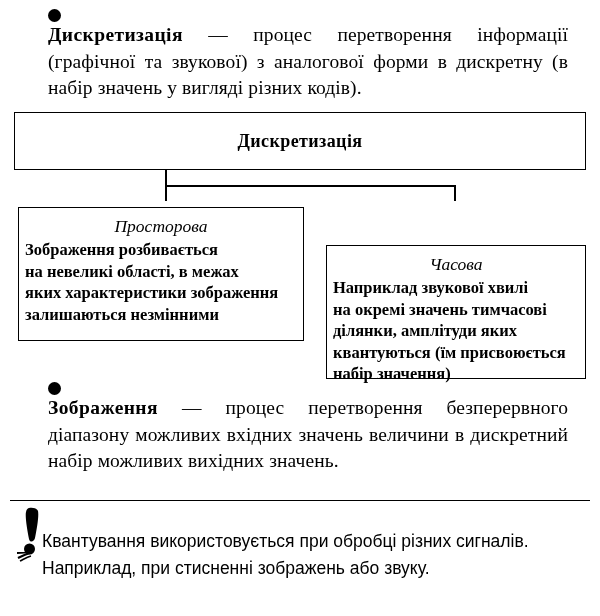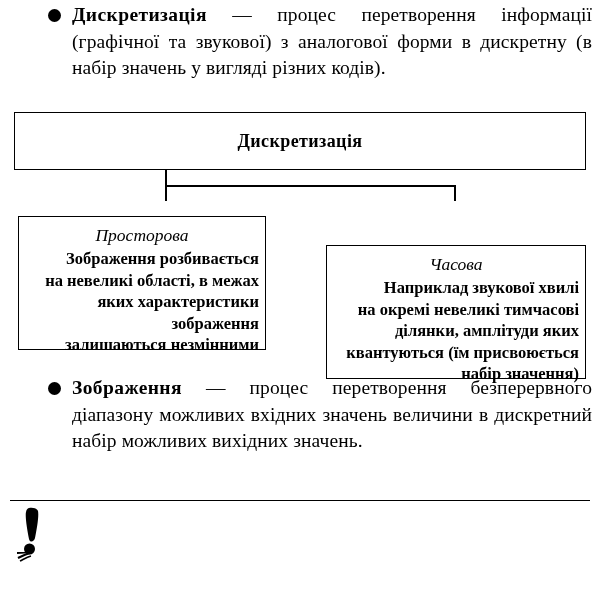--- a/index.html
+++ b/index.html
@@ -14,20 +14,21 @@
     font-family: "Liberation Serif", serif;
     color: #000000;
     overflow: hidden;
   }
 
   
   .bullet-block {
     position: absolute;
     display: flex;
     align-items: flex-start;
+    flex-direction: column;
   }
   .bullet-dot {
     width: 13px;
     height: 13px;
     border-radius: 50%;
     background: #000;
     flex: 0 0 auto;
     margin-top: 7px;
     margin-right: 11px;
   }
@@ -81,40 +82,40 @@
   #box-top .box-title {
     text-align: center;
     font-family: "Liberation Serif", serif;
     font-weight: bold;
     font-size: 18px;
     letter-spacing: 0.4px;
     margin-top: 18px;
   }
   #box-left {
     left: 4px;
-    top: 104px;
-    width: 248px;
+    top: 95px;
+    width: 286px;
     height: 134px;
   }
   #box-right {
     left: 312px;
     top: 89px;
     width: 260px;
     height: 134px;
     margin-top: 44px;
   }
   .box-head {
     text-align: center;
     font-style: italic;
     font-size: 17.5px;
     margin-top: 8px;
     font-family: "Liberation Serif", serif;
   }
   .box-body {
-    text-align: right;
+    text-align: left;
     font-size: 16.5px;
     line-height: 21.5px;
     font-weight: bold;
     font-family: "Liberation Serif", serif;
     margin-top: 2px;
     padding: 0 6px;
   }
   
   .conn {
     position: absolute;
@@ -205,21 +206,21 @@
       <div>на невеликі області, в межах</div>
       <div>яких характеристики зображення</div>
       <div>залишаються незмінними</div>
     </div>
   </div>
 
   <div class="box" id="box-right">
     <div class="box-head">Часова</div>
     <div class="box-body">
       <div>Наприклад звукової хвилі</div>
-      <div>на окремі невеликі тимчасові</div>
+      <div>на окремі значень тимчасові</div>
       <div>ділянки, амплітуди яких</div>
       <div>квантуються (їм присвоюється</div>
       <div>набір значення)</div>
     </div>
   </div>
 </div>
 
 <div class="bullet-block" id="block-kvant">
   <span class="bullet-dot"></span>
   <div class="bullet-text"><b>Зображення</b><span> — процес перетворення безперервного діапазону можливих вхідних значень величини в дискретний набір можливих вихідних значень.</span></div>
@@ -227,13 +228,17 @@
 
 <div id="note">
   <div id="note-rule"></div>
   <svg id="note-icon" viewBox="0 0 46 56">
     <path d="M13 2 C16 1 21 2 22 5 C23 10 21 22 19 32 C18 36 14 37 13 33 C11 23 9 10 10 6 C10.5 3.5 11.5 2.3 13 2 Z" fill="#000"></path>
     <ellipse cx="13.5" cy="43" rx="5.5" ry="5.5" fill="#000"></ellipse>
     <path d="M2 52 C6 50 10 48 14 47" stroke="#000" stroke-width="2.2" fill="none"></path>
     <path d="M1 47 C5 47 9 47 13 46" stroke="#000" stroke-width="1.8" fill="none"></path>
     <path d="M4 55 C8 53 11 51 15 50" stroke="#000" stroke-width="1.6" fill="none"></path>
   </svg>
+  <div id="note-text">
+    <div>Квантування використовується при обробці різних сигналів.</div>
+    <div>Наприклад, при стисненні зображень або звуку.</div>
+  </div>
 </div>
 
 </body></html>

